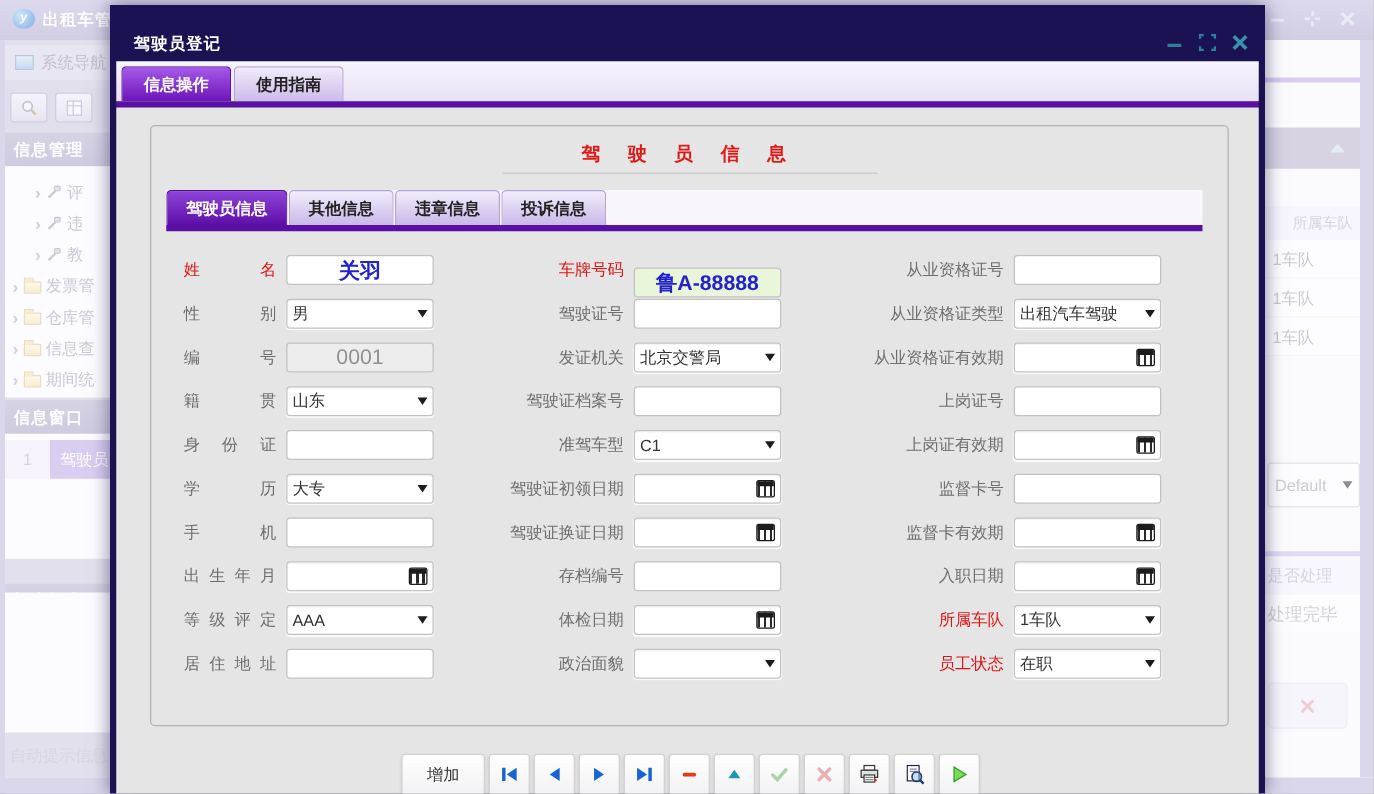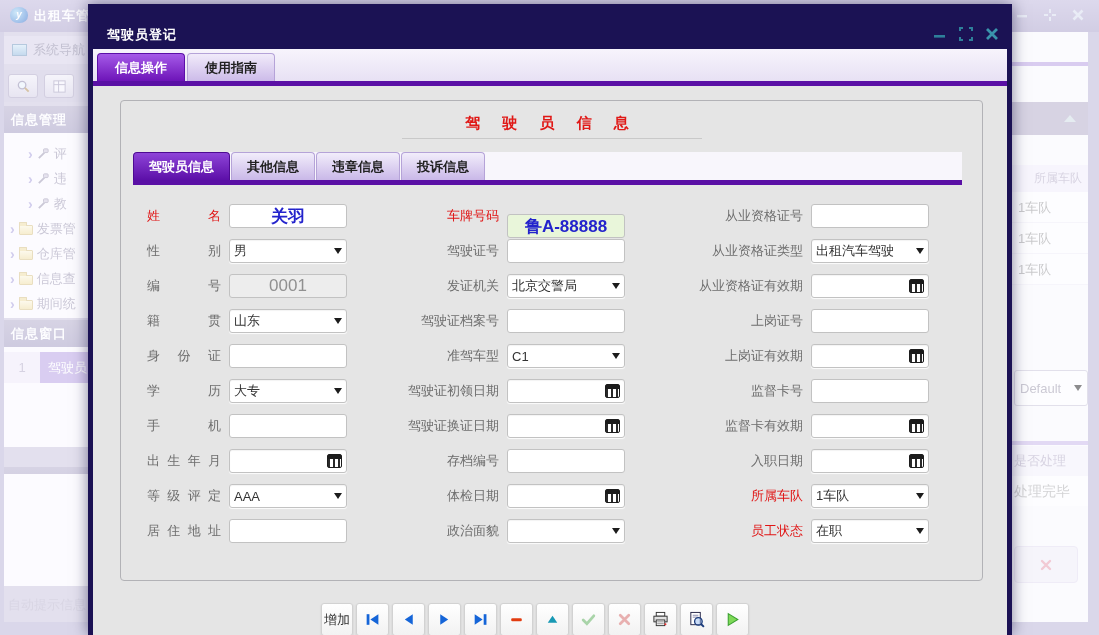--- a/index.html
+++ b/index.html
@@ -105,21 +105,21 @@
   .field .value { flex:1; font-size:13px; color:#333; white-space:nowrap; overflow:hidden; }
   .dd-arrow { width:0; height:0; border-left:4.5px solid transparent; border-right:4.5px solid transparent; border-top:6px solid #1c1c1c; }
   .field .dd-arrow { margin-left:4px; }
   .cal-icon { width:15px; height:14px; margin-left:4px; border:1px solid #1c1c1c; border-radius:2px; background-color:#fff;
     background-image:linear-gradient(#1c1c1c,#1c1c1c), repeating-linear-gradient(90deg,#2a2a2a 0 2px, transparent 2px 5px);
     background-size:100% 4px, 100% 100%; background-position:top, 0 0; background-repeat:no-repeat, repeat; cursor:pointer; }
 
   .toolbar { position:absolute; left:228px; top:517px; display:flex; gap:3px; align-items:flex-start; }
   .tool-btn { width:33px; height:33px; background:linear-gradient(#ffffff,#f2f2f2); border:1px solid #d2d2d2; border-radius:3px;
     display:flex; align-items:center; justify-content:center; box-shadow:0 1px 2px rgba(0,0,0,.12); cursor:pointer; }
-  .tool-btn.text-btn { width:32px; font-size:13px; color:#333; }
+  .tool-btn.text-btn { width:67px; font-size:13px; color:#333; }
   .tool-btn.disabled { cursor:default; }
   .tool-btn svg { width:17px; height:17px; }
 </style>
 </head>
 <body>
 
 <div class="stage">
 
   <div>
     <div class="bg-titlebar">

